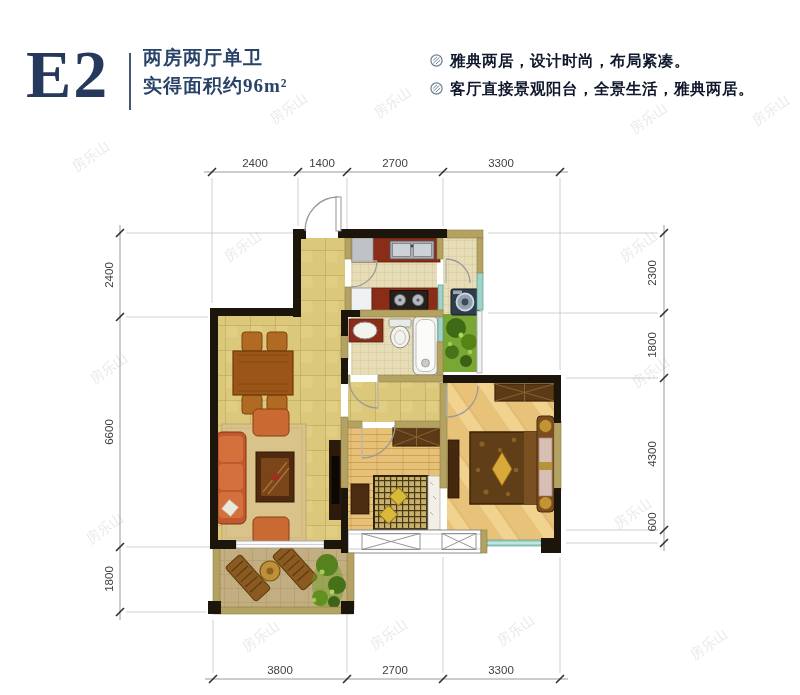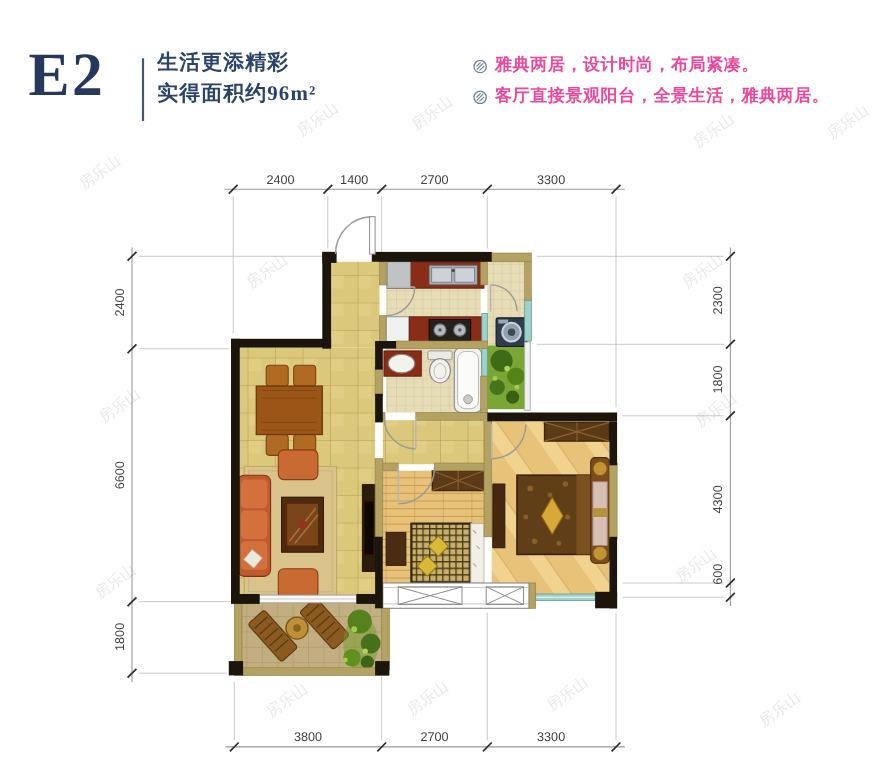--- a/index.html
+++ b/index.html
@@ -1,25 +1,25 @@
 <!DOCTYPE html>
 <html><head>
 <meta charset="utf-8">
 <style>
   html,body{margin:0;padding:0;background:#ffffff;}
   #stage{position:relative;width:800px;height:695px;background:#fff;overflow:hidden;
          font-family:"Liberation Sans","DejaVu Sans",sans-serif;}
   
   #unit-code{position:absolute;left:26px;top:40px;font-family:"Liberation Serif","DejaVu Serif",serif;
-    font-size:56px;font-weight:700;color:#26395c;letter-spacing:2px;line-height:1;}
+    font-size:68px;font-weight:700;color:#26395c;letter-spacing:2px;line-height:1;}
   #header-divider{position:absolute;left:129px;top:53px;width:2px;height:57px;background:#26395c;opacity:.85;}
   #subtitle{position:absolute;left:143px;top:44px;color:#294369;font-family:"Liberation Serif","DejaVu Serif",serif;
     font-size:19px;font-weight:700;line-height:28px;letter-spacing:1px;}
-  #features{position:absolute;left:430px;top:47px;color:#ec4899;font-size:15.5px;line-height:27.5px;
-    font-weight:600;letter-spacing:.5px;font-family:Liberation Mono, monospace;}
+  #features{position:absolute;left:430px;top:47px;color:#0f172a;font-size:15.5px;line-height:27.5px;
+    font-weight:600;letter-spacing:.5px;}
   .feat-row{display:flex;align-items:flex-start;}
   .feat-icon{flex:0 0 auto;margin:7px 7px 0 0;}
   
   .wm{position:absolute;color:#6a7a8a;opacity:.17;font-size:14px;transform:rotate(-36deg);
       pointer-events:none;z-index:6;white-space:nowrap;}
   #plan-svg{position:absolute;left:0;top:0;z-index:1;}
 </style>
 </head>
 <body>
 
@@ -358,21 +358,21 @@
       <g>
         <path d="M478,386 A31,31 0 0 1 447,417"></path>
         <path d="M447,386 V417" stroke="#b5b5b5"></path>
       </g>
     </g>
   </svg>
 
   <div id="unit-code">E2</div>
   <div id="header-divider"></div>
   <div id="subtitle">
-    <div>生活更添精彩</div>
+    <div>两房两厅单卫</div>
     <div>实得面积约96m²</div>
   </div>
 
   <div id="features">
     <div class="feat-row">
       <svg class="feat-icon" width="13" height="13" viewBox="0 0 13 13">
         <circle cx="6.5" cy="6.5" r="5.6" fill="none" stroke="#6e7f96" stroke-width="1.2"></circle>
         <path d="M3.4,9.2 L9.4,3.4 M3.2,6.4 L7.0,2.8 M5.8,10.2 L10.2,6.0" stroke="#6e7f96" stroke-width="1" fill="none"></path>
       </svg>
       <span>雅典两居，设计时尚，布局紧凑。</span>

